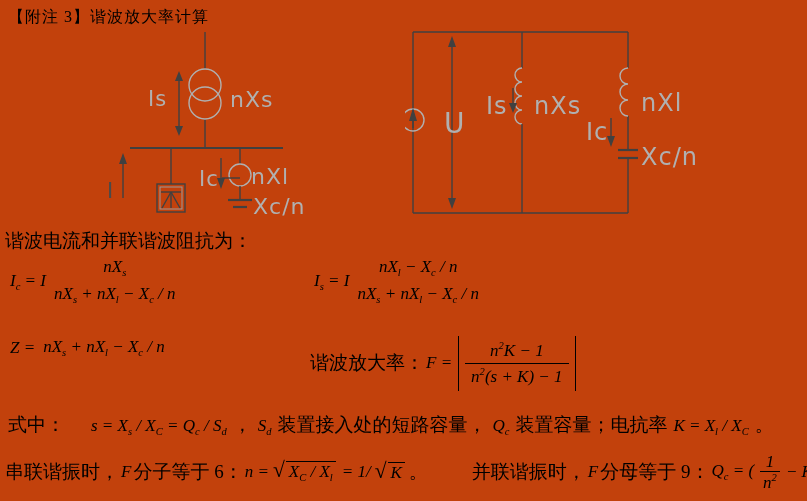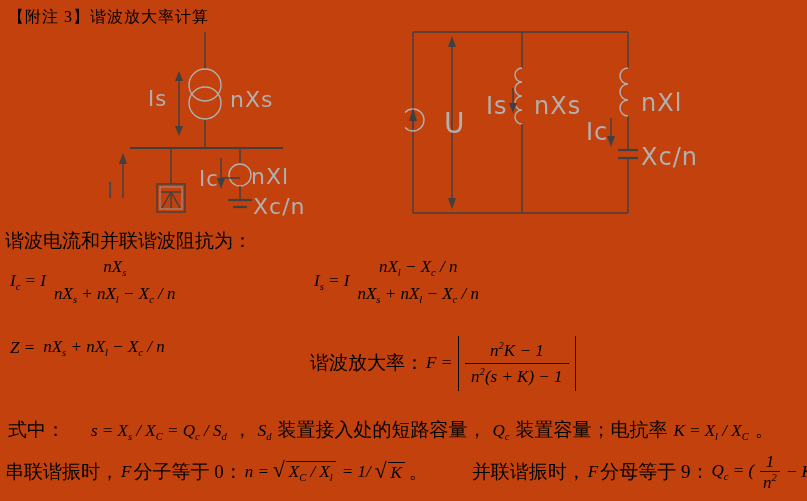--- a/index.html
+++ b/index.html
@@ -15,21 +15,21 @@
   .stack{display:inline-flex;flex-direction:column;align-items:center;line-height:1.35;row-gap:2px;margin-left:4px;}
   .frac{display:inline-flex;flex-direction:column;align-items:center;line-height:1.3;}
   .frac .den{border-top:1.2px solid #000;}
   .frac .num,.frac .den{padding:1px 6px;}
   .frac-sm{display:inline-flex;flex-direction:column;align-items:center;line-height:1.05;font-size:15px;margin:0 2px;}
   .frac-sm .den{border-top:1px solid #000;padding:0 3px;}
   .absbar{display:inline-flex;align-items:center;border-left:1.4px solid #000;border-right:1.4px solid #000;padding:2px 4px;margin-left:4px;}
   .sqrt{display:inline-flex;align-items:flex-start;margin:0 2px;}
   .sqrt::before{content:"\221A";font-style:normal;font-size:1.35em;line-height:0.85;margin-right:-1px;}
   .sqrt .radicand{border-top:1.2px solid #000;padding:0 3px;}
-  .noteline{white-space:nowrap;line-height:30px;}
+  .noteline{white-space:nowrap;line-height:20px;}
   .gaplbl{margin-right:20px;}
   
   .wire{stroke:#404040;stroke-width:1.4;fill:none;}
   .wire2{stroke:#404040;stroke-width:2.2;fill:none;}
   .grayshape{stroke:#b0b0b0;stroke-width:1.4;fill:none;}
   .thinbox{stroke:#9a9a9a;stroke-width:1;fill:none;}
   .ah{fill:#404040;stroke:none;}
   .lbl{fill:#b0b0b0;font-family:"DejaVu Sans",sans-serif;letter-spacing:1px;}
   .lbl-dark{fill:#4a4a4a;font-family:"DejaVu Sans",sans-serif;}
 </style>
@@ -179,21 +179,21 @@
     <span class="cn">装置接入处的短路容量，</span>
     <span class="math">Q<sub>c</sub></span>
     <span class="cn">装置容量；电抗率</span>
     <span class="math">K = X<sub>l</sub> / X<sub>C</sub></span>
     <span class="cn">。</span>
   </div>
 
   <div class="abs frow" style="left:5px;top:450px;height:44px;">
     <span class="cn">串联谐振时，</span>
     <span class="math">F</span>
-    <span class="cn">分子等于 0：</span>
+    <span class="cn">分子等于 6：</span>
     <span class="math">n =</span>
     <span class="sqrt">
       <span class="radicand math">X<sub>C</sub> / X<sub>l</sub></span>
     </span>
     <span class="math">= 1/</span>
     <span class="sqrt">
       <span class="radicand math">K</span>
     </span>
     <span class="cn">。</span>
 

